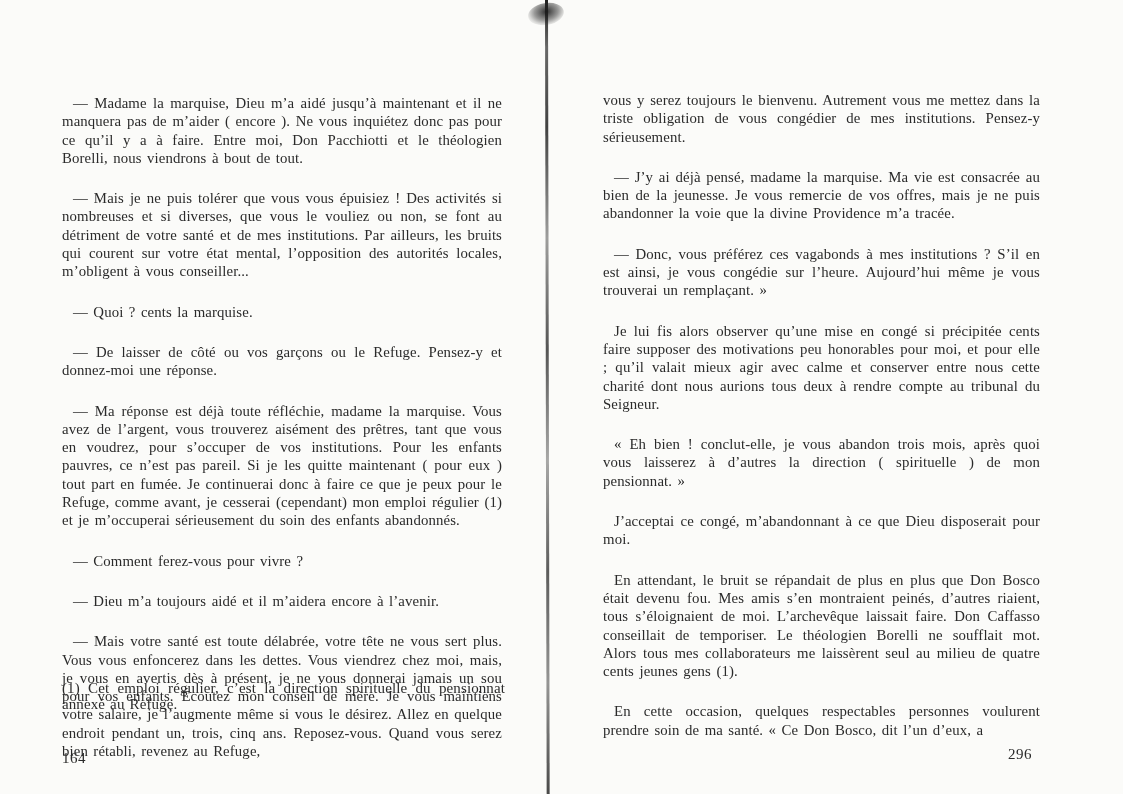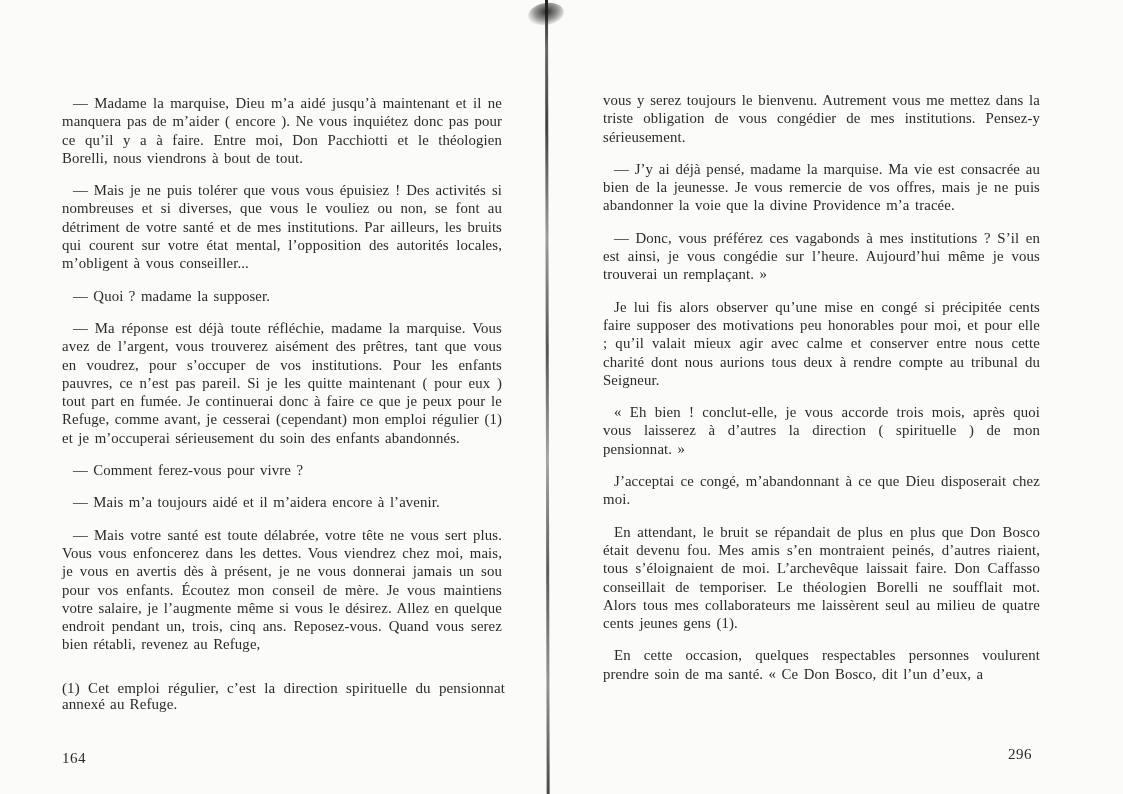--- a/index.html
+++ b/index.html
@@ -29,21 +29,21 @@
     text-align: justify;
     font-size: 14.8px;
     line-height: 18.3px;
     letter-spacing: 0.12px;
     word-spacing: 1.6px;
   }
   .text-block p {
     margin: 0;
     text-indent: 11px;
   }
-  .text-block p + p { margin-top: 14px; }
+  .text-block p + p { margin-top: 22px; }
 
   .tb-left  { left: 62px; top: 94px;  width: 440px; }
   .tb-right { left: 56px; top: 91px;  width: 437px; } 
   .page-right .text-block p:first-child { text-indent: 0; } 
 
   .footnote {
     position: absolute;
     text-align: justify;
     font-size: 15px;
     line-height: 15.6px;
@@ -99,40 +99,41 @@
 </style>
 </head>
 <body>
 
 <div class="spread">
 
   <section class="page page-left">
     <div class="text-block tb-left">
         <p>— Madame la marquise, Dieu m’a aidé jusqu’à maintenant et il ne manquera pas de m’aider ( encore ). Ne vous inquiétez donc pas pour ce qu’il y a à faire. Entre moi, Don Pacchiotti et le théologien Borelli, nous viendrons à bout de tout.</p>
         <p>— Mais je ne puis tolérer que vous vous épuisiez ! Des activités si nombreuses et si diverses, que vous le vouliez ou non, se font au détriment de votre santé et de mes institutions. Par ailleurs, les bruits qui courent sur votre état mental, l’opposition des autorités locales, m’obligent à vous conseiller...</p>
-        <p>— Quoi ? madame la supposer.</p>
+        <p>— Quoi ? cents la marquise.</p>
+        <p>— De laisser de côté ou vos garçons ou le Refuge. Pensez-y et donnez-moi une réponse.</p>
         <p>— Ma réponse est déjà toute réfléchie, madame la marquise. Vous avez de l’argent, vous trouverez aisément des prêtres, tant que vous en voudrez, pour s’occuper de vos institutions. Pour les enfants pauvres, ce n’est pas pareil. Si je les quitte maintenant ( pour eux ) tout part en fumée. Je continuerai donc à faire ce que je peux pour le Refuge, comme avant, je cesserai (cependant) mon emploi régulier (1) et je m’occuperai sérieusement du soin des enfants abandonnés.</p>
         <p>— Comment ferez-vous pour vivre ?</p>
-        <p>— Mais m’a toujours aidé et il m’aidera encore à l’avenir.</p>
+        <p>— Dieu m’a toujours aidé et il m’aidera encore à l’avenir.</p>
         <p>— Mais votre santé est toute délabrée, votre tête ne vous sert plus. Vous vous enfoncerez dans les dettes. Vous viendrez chez moi, mais, je vous en avertis dès à présent, je ne vous donnerai jamais un sou pour vos enfants. Écoutez mon conseil de mère. Je vous maintiens votre salaire, je l’augmente même si vous le désirez. Allez en quelque endroit pendant un, trois, cinq ans. Reposez-vous. Quand vous serez bien rétabli, revenez au Refuge,</p>
       </div>
     <div class="footnote fn-left">(1) Cet emploi régulier, c’est la direction spirituelle du pensionnat annexé au Refuge.</div>
     <div class="page-number pn-left">164</div>
   </section>
 
   <div class="gutter-line"></div>
   <div class="gutter-smudge"></div>
 
   <section class="page page-right">
     <div class="text-block tb-right">
         <p>vous y serez toujours le bienvenu. Autrement vous me mettez dans la triste obligation de vous congédier de mes institutions. Pensez-y sérieusement.</p>
         <p>— J’y ai déjà pensé, madame la marquise. Ma vie est consacrée au bien de la jeunesse. Je vous remercie de vos offres, mais je ne puis abandonner la voie que la divine Providence m’a tracée.</p>
         <p>— Donc, vous préférez ces vagabonds à mes institutions ? S’il en est ainsi, je vous congédie sur l’heure. Aujourd’hui même je vous trouverai un remplaçant. »</p>
         <p>Je lui fis alors observer qu’une mise en congé si précipitée cents faire supposer des motivations peu honorables pour moi, et pour elle ; qu’il valait mieux agir avec calme et conserver entre nous cette charité dont nous aurions tous deux à rendre compte au tribunal du Seigneur.</p>
-        <p>« Eh bien ! conclut-elle, je vous accorde trois mois, après quoi vous laisserez à d’autres la direction ( spirituelle ) de mon pensionnat. »</p>
-        <p>J’acceptai ce congé, m’abandonnant à ce que Dieu disposerait chez moi.</p>
+        <p>« Eh bien ! conclut-elle, je vous abandon trois mois, après quoi vous laisserez à d’autres la direction ( spirituelle ) de mon pensionnat. »</p>
+        <p>J’acceptai ce congé, m’abandonnant à ce que Dieu disposerait pour moi.</p>
         <p>En attendant, le bruit se répandait de plus en plus que Don Bosco était devenu fou. Mes amis s’en montraient peinés, d’autres riaient, tous s’éloignaient de moi. L’archevêque laissait faire. Don Caffasso conseillait de temporiser. Le théologien Borelli ne soufflait mot. Alors tous mes collaborateurs me laissèrent seul au milieu de quatre cents jeunes gens (1).</p>
         <p>En cette occasion, quelques respectables personnes voulurent prendre soin de ma santé. « Ce Don Bosco, dit l’un d’eux, a</p>
       </div>
     <div class="page-number pn-right">296</div>
   </section>
 
 </div>
 
 </body></html>

